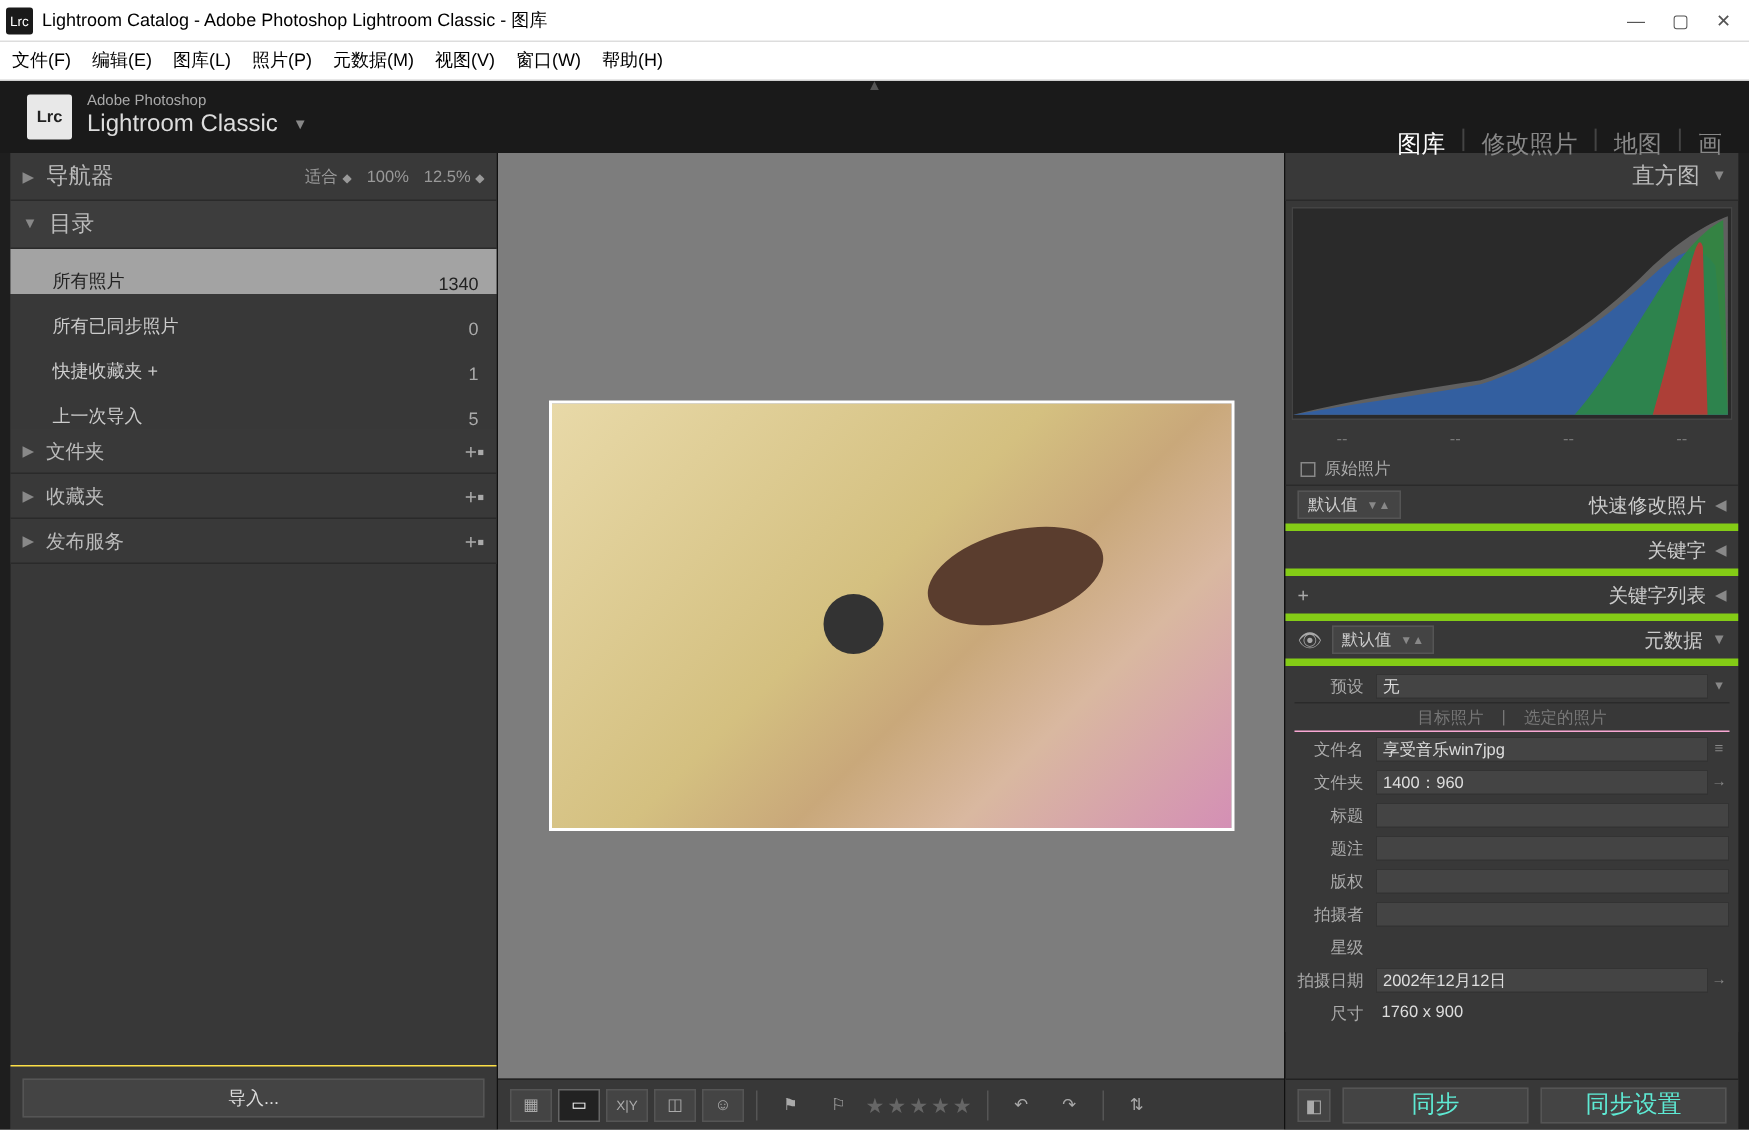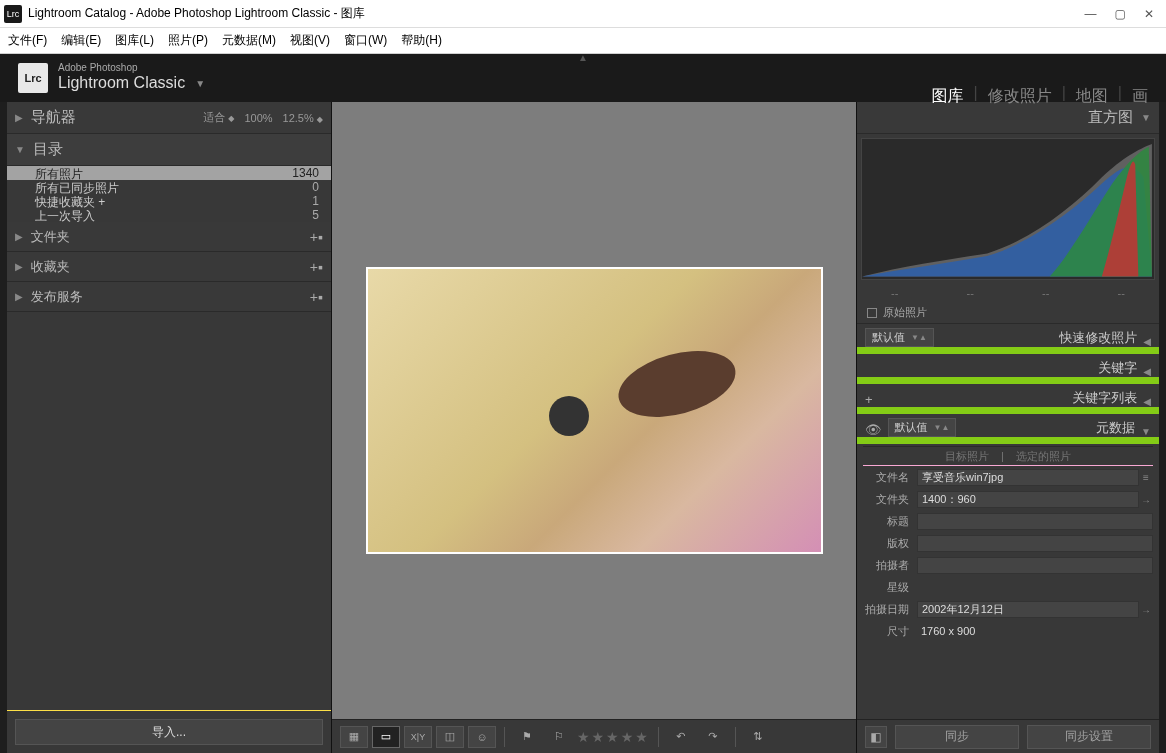--- a/index.html
+++ b/index.html
@@ -27,54 +27,54 @@
 .panel.right{width:303px;border-left:1px solid #111}
 .center{flex:1;background:#7d7d7d;position:relative;display:flex;flex-direction:column}
 .edge{width:7px;background:#1e1e1e}
 .panel-header{height:32px;background:#393939;display:flex;align-items:center;padding:0 8px;border-bottom:1px solid #2a2a2a;font-size:15px;color:#bbb}
 .panel-header.sub{height:30px;font-size:13px}
 .ph-arrow{font-size:10px;color:#888;margin-right:8px}
 .ph-title{flex:1}
 .ph-extras{display:flex;gap:10px;font-size:11px;color:#999;align-items:center}
 .ph-plus{color:#aaa;font-size:14px}
 .catalog-list{background:#383838}
-.cat-item{height:14px;display:flex;align-items:flex-start;padding:0 12px 0 28px;font-size:12px;color:#ccc}
+.cat-item{height:30px;display:flex;align-items:flex-end;padding:0 12px 0 28px;font-size:12px;color:#ccc}
 .cat-item .count{margin-left:auto;color:#aaa}
 .cat-item.active{background:#a3a3a3;color:#222}
 .cat-item.active .count{color:#222}
 .bottom-buttons{margin-top:auto;padding:8px;display:flex;gap:8px;background:#383838;border-top:1px solid #fde047}
 .big-btn{flex:1;height:26px;background:#444;border:1px solid #555;color:#ddd;display:flex;align-items:center;justify-content:center;font-size:12px}
 .image-area{flex:1;display:flex;align-items:center;justify-content:center}
 .photo{width:457px;height:287px;background:linear-gradient(135deg,#e8d9a8 0%,#d4c080 45%,#c9a87a 60%,#d9b8a0 75%,#d48fb5 100%);border:2px solid #fff;position:relative;overflow:hidden}
 .photo::before{content:"";position:absolute;left:55%;top:30%;width:120px;height:60px;background:#5a3d2e;border-radius:50%;transform:rotate(-15deg)}
 .photo::after{content:"";position:absolute;left:40%;top:45%;width:40px;height:40px;background:#333;border-radius:50%}
 .center-toolbar{height:34px;background:#383838;border-top:1px solid #222;display:flex;align-items:center;padding:0 8px;gap:4px}
 .tb-btn{width:28px;height:22px;background:#444;border:1px solid #555;display:flex;align-items:center;justify-content:center;color:#aaa;font-size:11px}
 .tb-btn.active{background:#222;border-color:#666;color:#fff}
 .tb-sep{width:1px;height:20px;background:#555;margin:0 4px}
 .stars{color:#666;font-size:14px;letter-spacing:2px}
 .histogram{height:142px;background:#2a2a2a;margin:4px;position:relative;border:1px solid #444}
 .histo-svg{width:100%;height:100%}
 .hist-footer{height:18px;display:flex;justify-content:space-around;font-size:11px;color:#777;align-items:center}
 .orig-check{height:22px;display:flex;align-items:center;padding:0 10px;font-size:11px;color:#aaa;border-bottom:1px solid #2a2a2a}
 .orig-check .cb{width:10px;height:10px;border:1px solid #888;margin-right:6px}
-.right-panel-head{height:30px;display:flex;align-items:flex-end;padding:0 8px;border-bottom:7px solid #84cc16;font-size:13px;color:#ccc}
+.right-panel-head{height:30px;display:flex;align-items:center;padding:0 8px;border-bottom:5px solid #84cc16;font-size:13px;color:#ccc}
 .right-panel-head .dropdown{background:#444;border:1px solid #555;padding:1px 6px;font-size:11px;color:#ccc;display:flex;align-items:center;gap:6px}
 .right-panel-head .dropdown .dd-arrow{font-size:8px;color:#888}
 .right-panel-head .rp-title{margin-left:auto;margin-right:6px}
 .right-panel-head .rp-arrow{font-size:10px;color:#888}
 .meta-body{background:#383838;padding:2px 6px}
 .meta-row{display:flex;align-items:center;height:22px;font-size:11px}
 .meta-label{width:54px;text-align:right;color:#aaa;padding-right:8px}
 .meta-value{flex:1;background:#444;height:17px;border:1px solid #333;padding:0 4px;color:#ddd;display:flex;align-items:center;overflow:hidden}
 .meta-value.plain{background:transparent;border:none}
 .meta-icon{width:14px;color:#888;text-align:center;font-size:10px}
 .meta-toolbar{height:20px;display:flex;justify-content:center;gap:12px;font-size:11px;color:#777;border-top:1px solid #2a2a2a;border-bottom:1px solid #f9a8d4;align-items:center}
 .right-bottom{margin-top:auto;height:34px;background:#383838;border-top:1px solid #222;display:flex;align-items:center;padding:0 8px;gap:8px}
-.sync-btn{flex:1;height:24px;background:#444;border:1px solid #555;display:flex;align-items:center;justify-content:center;color:#a3a3a3;font-size:12px}
+.sync-btn{flex:1;height:24px;background:#444;border:1px solid #555;display:flex;align-items:center;justify-content:center;color:#5eead4;font-size:16px}
 .tiny-icon{width:22px;height:22px;background:#444;border:1px solid #555;display:flex;align-items:center;justify-content:center;color:#aaa;font-size:12px}
 .collapse-handle{position:absolute;left:50%;transform:translateX(-50%);color:#555;font-size:10px}
 </style>
 </head>
 <body>
 
 <div class="titlebar">
   <div class="app-icon">Lrc</div>
   <div class="title">Lightroom Catalog - Adobe Photoshop Lightroom Classic - 图库</div>
   <div class="win-controls">
@@ -243,20 +243,27 @@
         <span style="color:#aaa;margin-right:6px">👁</span>
         <span class="dropdown">
             <span>默认值</span>
             <span class="dd-arrow">▼▲</span>
           </span>
         <span class="rp-title">元数据</span>
         <span class="rp-arrow">▼</span>
       </div>
 
       <div class="meta-body">
+        <div class="meta-row">
+          <span class="meta-label">预设</span>
+          <span class="meta-value">
+              <span>无</span>
+            </span>
+          <span class="meta-icon">▾</span>
+        </div>
         <div class="meta-toolbar">
           <span>目标照片</span>
           <span>|</span>
           <span>选定的照片</span>
         </div>
         <div id="meta-fields">
             <div class="meta-row">
               <span class="meta-label">文件名</span>
               <span class="meta-value">享受音乐win7jpg</span>
               <span class="meta-icon">≡</span>
@@ -264,20 +271,24 @@
             <div class="meta-row">
               <span class="meta-label">文件夹</span>
               <span class="meta-value">1400：960</span>
               <span class="meta-icon">→</span>
             </div>
             <div class="meta-row">
               <span class="meta-label">标题</span>
               <span class="meta-value"></span>
             </div>
             <div class="meta-row">
+              <span class="meta-label">题注</span>
+              <span class="meta-value"></span>
+            </div>
+            <div class="meta-row">
               <span class="meta-label">版权</span>
               <span class="meta-value"></span>
             </div>
             <div class="meta-row">
               <span class="meta-label">拍摄者</span>
               <span class="meta-value"></span>
             </div>
             <div class="meta-row">
               <span class="meta-label">星级</span>
               <span class="meta-value plain"></span>

